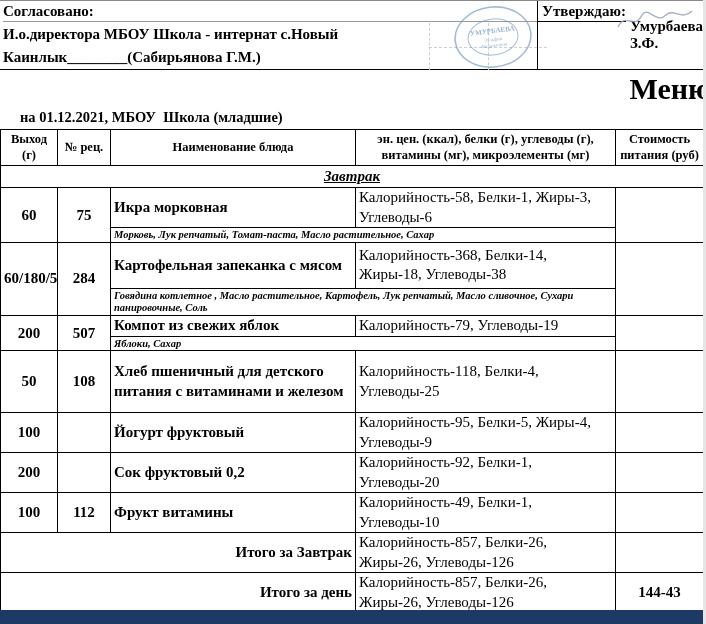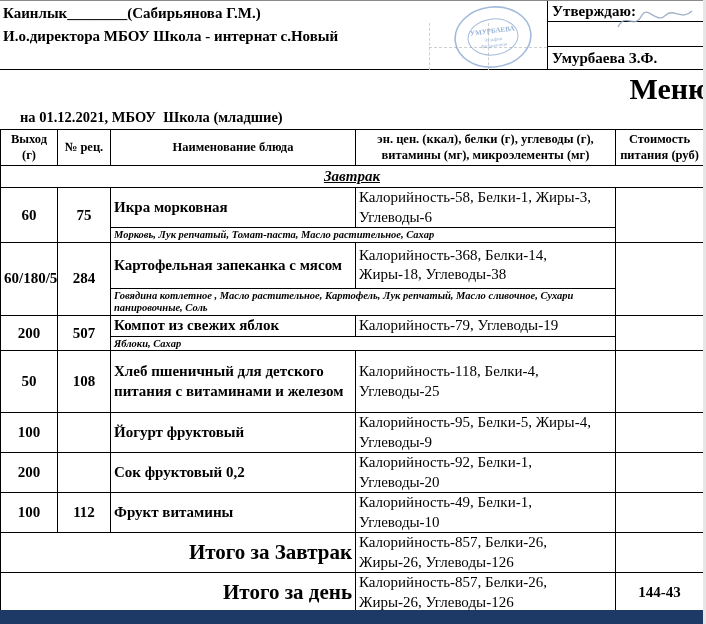--- a/index.html
+++ b/index.html
@@ -12,21 +12,21 @@
   }
   .page { position:relative; width:706px; height:624px; background:#fff; overflow:hidden; }
   .gray-edge { position:absolute; right:0; top:0; width:3px; height:624px; background:#e6e6e6; }
 
   
   .approvals { position:relative; display:flex; width:703px; height:70px;
                border-top:1px solid #8a8a8a; border-bottom:1px solid #000; }
   .ap-left  { width:548px; border-right:1px solid #000; padding-left:3px; }
   .sogl { height:21px; line-height:21px; font-weight:bold; font-size:15px; border-bottom:1px solid #9a9a9a; }
   .dir  { font-weight:bold; font-size:15px; line-height:1.5; padding-top:1px; }
-  .ap-right { flex:1; display:flex; flex-direction:column; }
+  .ap-right { flex:1; display:flex; }
   .utv   { height:21px; line-height:21px; font-weight:bold; font-size:15px; padding-left:4px; border-bottom:1px solid #000; }
   .siggap{ height:25px; border-bottom:1px solid #000; }
   .uname { flex:1; font-weight:bold; font-size:15px; padding-left:4px; display:flex; align-items:center; }
   .dash-v { position:absolute; border-left:1px dashed #cfcfcf; top:22px; height:47px; }
   .dash-h { position:absolute; border-top:1px dashed #cfcfcf; left:429px; width:118px; top:46px; }
   .stamp { position:absolute; left:451px; top:3px; pointer-events:none; }
   .signature { position:absolute; left:612px; top:4px; pointer-events:none; }
 
   
   .doc-title { width:703px; height:38px; line-height:38px; text-align:right;
@@ -38,38 +38,39 @@
   table.menu { border-collapse:collapse; table-layout:fixed; width:703px;padding-left:42px; }
   table.menu td { border:1px solid #000; padding:0 3px; vertical-align:middle; overflow:hidden; }
   tr.hdr td { font-weight:bold; text-align:center; font-size:12.5px; line-height:1.25; padding:2px; }
   tr.section td { font-weight:bold; font-style:italic; text-decoration:underline;
                   text-align:center; font-size:15px; }
   td.out, td.rec { font-weight:bold; font-size:15px; text-align:center; }
   td.nm   { font-weight:bold; font-size:15px; line-height:1.3; }
   td.nutr { font-size:15px; line-height:1.3;margin-left:36px; }
   tr.ingr td { font-style:italic; font-weight:600; font-size:10.5px; line-height:1.2;
                vertical-align:top; padding-top:1px; }
-  td.tot-label { font-weight:bold; font-size:21px; text-align:right; padding-right:5px; }
+  td.tot-label { font-weight:bold; font-size:15px; text-align:right; padding-right:5px; }
   td.cost { font-weight:bold; font-size:15px; text-align:center; }
 
   
   .chef-row { width:703px; height:23px; border-bottom:1px solid #000;
               font-size:15px; display:flex; align-items:flex-end; padding-left:10px; }
   .navy-bar { position:absolute; left:0; bottom:0; width:703px; height:14px; background:#1d3a66; }
 </style>
 </head>
 <body>
 
 <div class="page">
 
   <div class="approvals">
     <div class="ap-left">
+      <div class="sogl">Согласовано:</div>
       <div class="dir">
+        <div>И.о.директора МБОУ Школа - интернат с.Новый</div>
         <div>Каинлык________(Сабирьянова Г.М.)</div>
-        <div>И.о.директора МБОУ Школа - интернат с.Новый</div>
       </div>
     </div>
     <div class="ap-right">
       <div class="utv">Утверждаю:</div>
       <div class="siggap"></div>
       <div class="uname">Умурбаева З.Ф.</div>
     </div>
 
     <div class="dash-v" style="left:429px;"></div>
     <div class="dash-v" style="left:488px;"></div>

